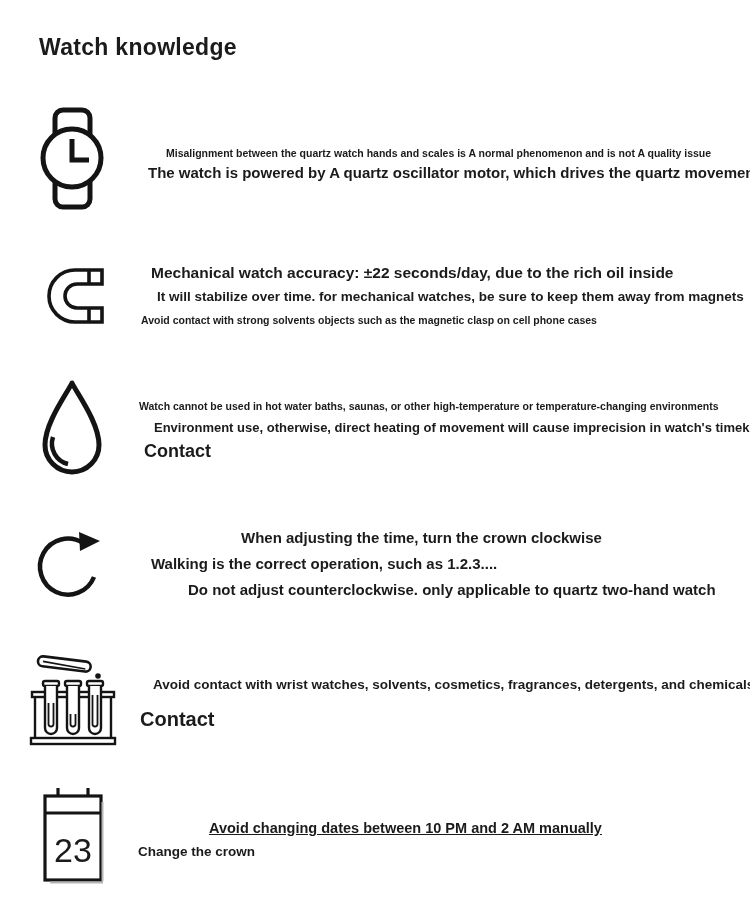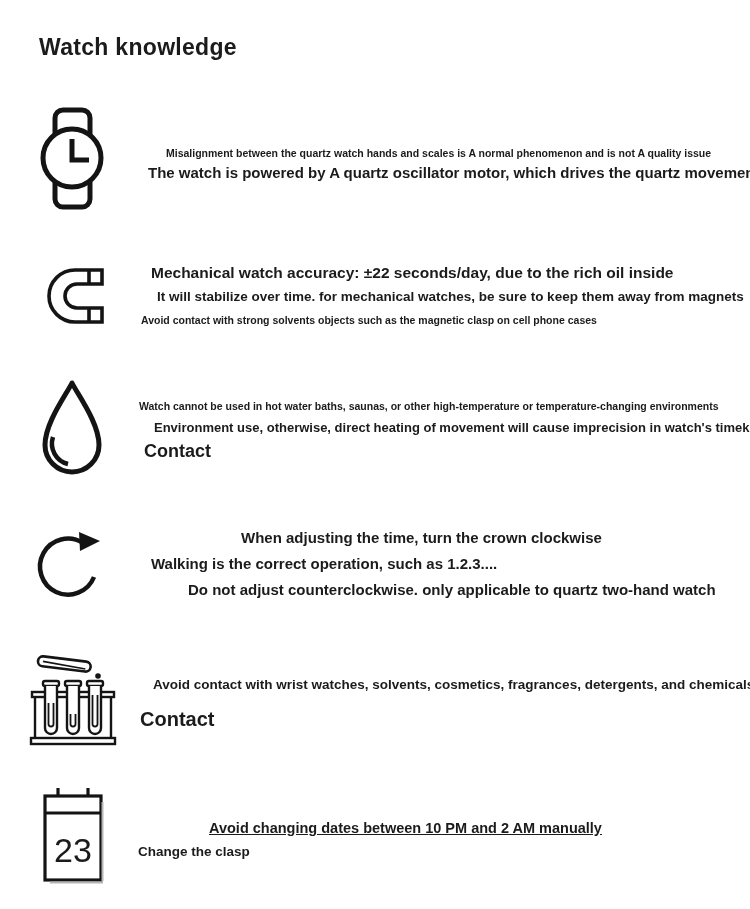--- a/index.html
+++ b/index.html
@@ -116,13 +116,13 @@
 <span class="icon icon-calendar">
   <svg width="62" height="99" viewBox="0 0 62 99" aria-hidden="true">
     <path d="M16 2 V15 M46 2 V15" fill="none" stroke="#141414" stroke-width="3.2"></path>
     <rect x="3" y="10" width="56" height="84" fill="#ffffff" stroke="#141414" stroke-width="3.2"></rect>
     <path d="M3 27 H59" fill="none" stroke="#141414" stroke-width="3"></path>
     <path d="M8 96.5 H61 M60.5 16 V95" fill="none" stroke="#b5b5b5" stroke-width="2"></path>
     <text x="31" y="76" font-size="34" text-anchor="middle" fill="#1b1b1b" font-family="Liberation Sans, sans-serif" font-weight="400">23</text>
   </svg>
 </span>
 <div class="txt s6l1">Avoid changing dates between 10 PM and 2 AM manually</div>
-<div class="txt s6l2">Change the clasp</div>
+<div class="txt s6l2">Change the crown</div>
 
 </body></html>

